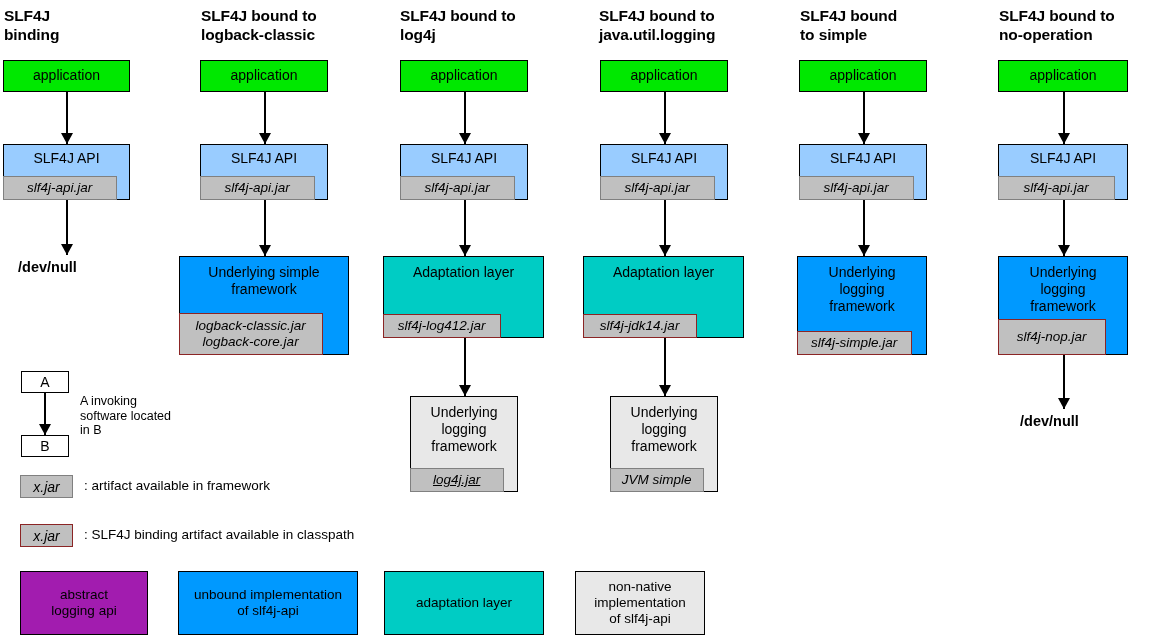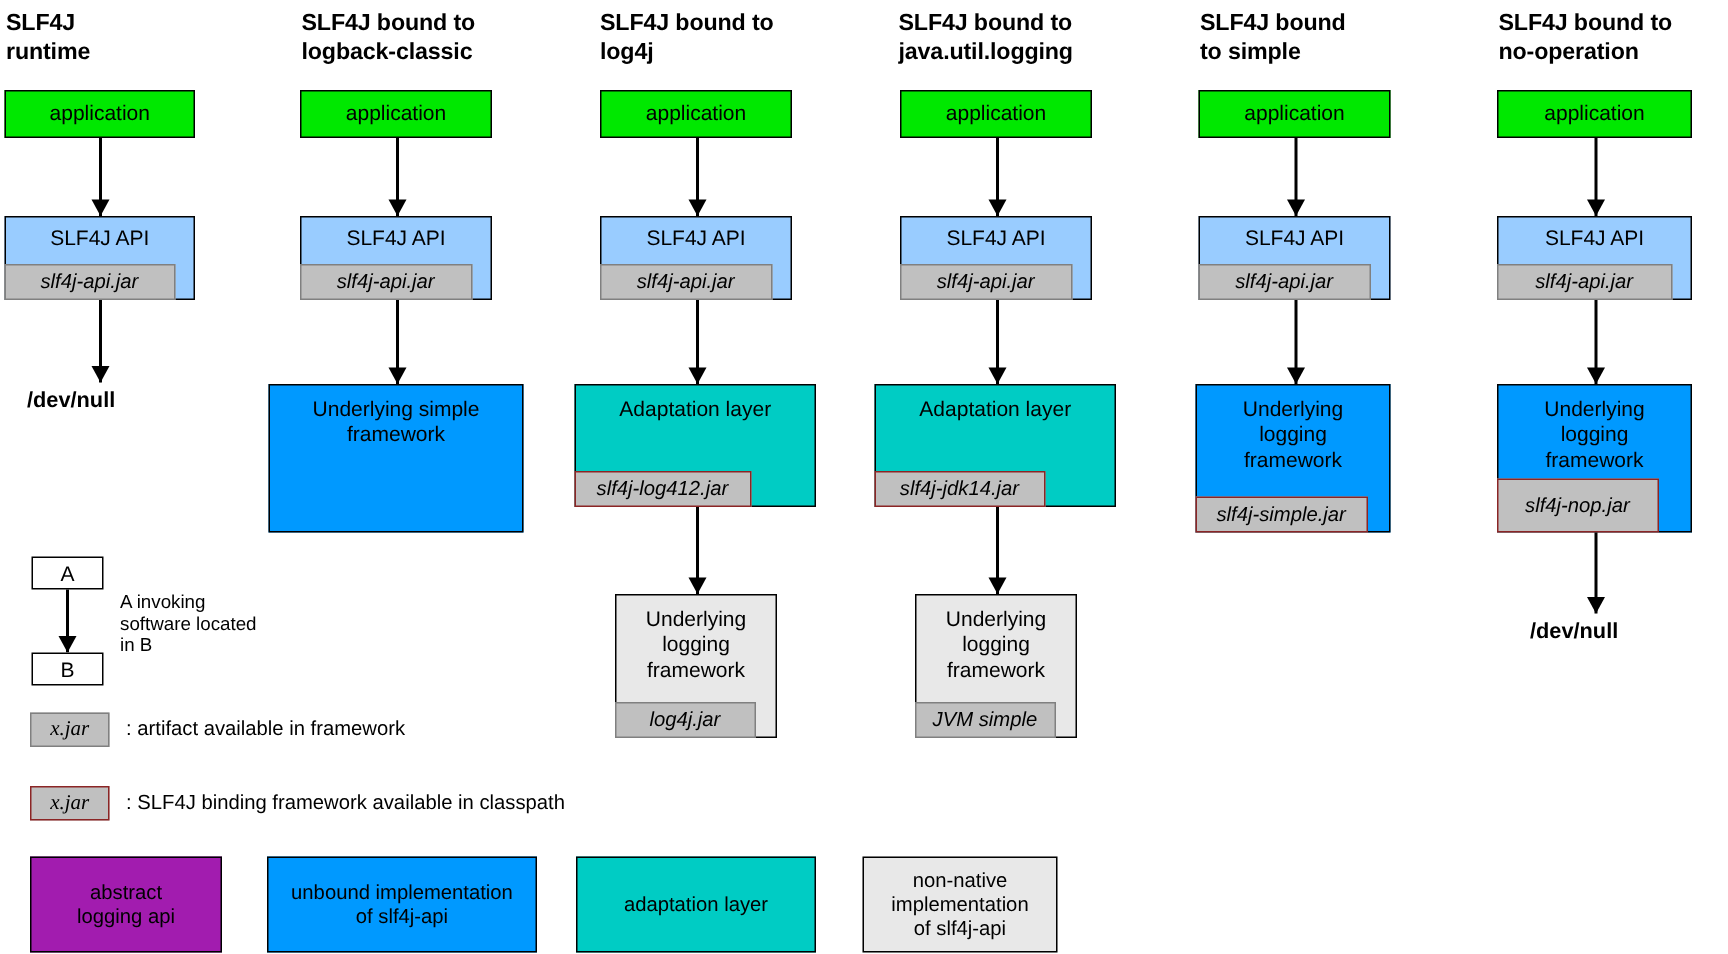--- a/index.html
+++ b/index.html
@@ -99,21 +99,21 @@
     font-size:12.5px;
     line-height:14.5px;
     white-space:pre-line;
   }
   .legend-jar{
     position:absolute;
     background:#C0C0C0;
     border:1.8px solid #808080;
     box-sizing:border-box;
     display:flex;align-items:center;justify-content:center;
-    font-style:italic;font-size:14px;font-family:Liberation Serif, serif;
+    font-style:italic;font-size:14px;
   }
   .legend-jar.binding{border-color:#8B2525;}
   .legend-caption{
     position:absolute;
     font-size:13.5px;
     line-height:16px;
     white-space:nowrap;
   }
 
   
@@ -125,21 +125,21 @@
     text-align:center;
     font-size:13.5px;
     line-height:16px;
     white-space:pre-line;
   }
 </style>
 </head>
 <body>
 
 <div class="col-title" style="left:4px;top:6px;">SLF4J
-runtime</div>
+binding</div>
 <div class="col-title" style="left:201px;top:6px;">SLF4J bound to
 logback-classic</div>
 <div class="col-title" style="left:400px;top:6px;">SLF4J bound to
 log4j</div>
 <div class="col-title" style="left:599px;top:6px;">SLF4J bound to
 java.util.logging</div>
 <div class="col-title" style="left:800px;top:6px;">SLF4J bound
 to simple</div>
 <div class="col-title" style="left:999px;top:6px;">SLF4J bound to
 no-operation</div>
@@ -172,20 +172,22 @@
   <div class="cap" style="margin-top:5px;">SLF4J API</div>
   <div class="jar" style="width:115px;height:24px;">slf4j-api.jar</div>
 </div>
 <div class="arrow" style="left:264px;top:200px;">
   <div class="shaft" style="height:56px;"></div>
   <div class="head" style="top:45px;"></div>
 </div>
 <div class="node brightblue" style="left:179px;top:256px;width:170px;height:99px;">
   <div class="cap" style="margin-top:7px;">Underlying simple
 framework</div>
+  <div class="jar binding" style="width:144px;height:42px;">logback-classic.jar
+logback-core.jar</div>
 </div>
 
 <div class="node green" style="left:400px;top:60px;width:128px;height:32px;">
   <div class="cap" style="margin-top:6px;">application</div>
 </div>
 <div class="arrow" style="left:464px;top:92px;">
   <div class="shaft" style="height:52px;"></div>
   <div class="head" style="top:41px;"></div>
 </div>
 <div class="node lightblue" style="left:400px;top:144px;width:128px;height:56px;">
@@ -201,21 +203,21 @@
   <div class="jar binding" style="width:118px;height:24px;">slf4j-log412.jar</div>
 </div>
 <div class="arrow" style="left:464px;top:338px;">
   <div class="shaft" style="height:58px;"></div>
   <div class="head" style="top:47px;"></div>
 </div>
 <div class="node offwhite" style="left:410px;top:396px;width:108px;height:96px;">
   <div class="cap" style="margin-top:7px;">Underlying
 logging
 framework</div>
-  <div class="jar" style="width:94px;height:24px;">log4j.jar</div>
+  <div class="jar" style="width:94px;height:24px;text-decoration:underline;">log4j.jar</div>
 </div>
 
 <div class="node green" style="left:600px;top:60px;width:128px;height:32px;">
   <div class="cap" style="margin-top:6px;">application</div>
 </div>
 <div class="arrow" style="left:664px;top:92px;">
   <div class="shaft" style="height:52px;"></div>
   <div class="head" style="top:41px;"></div>
 </div>
 <div class="node lightblue" style="left:600px;top:144px;width:128px;height:56px;">
@@ -301,21 +303,21 @@
   <span>B</span>
 </div>
 <div class="legend-text" style="left:80px;top:394px;">A invoking
 software located
 in B</div>
 
 <div class="legend-jar" style="left:20px;top:475px;width:53px;height:23px;">x.jar</div>
 <div class="legend-caption" style="left:84px;top:478px;">: artifact available in framework</div>
 
 <div class="legend-jar binding" style="left:20px;top:524px;width:53px;height:23px;">x.jar</div>
-<div class="legend-caption" style="left:84px;top:527px;">: SLF4J binding framework available in classpath</div>
+<div class="legend-caption" style="left:84px;top:527px;">: SLF4J binding artifact available in classpath</div>
 
 <div class="key" style="left:20px;top:571px;width:128px;height:64px;background:#a21caf;">
   <span>abstract
 logging api</span>
 </div>
 <div class="key" style="left:178px;top:571px;width:180px;height:64px;background:#0099FF;">
   <span>unbound implementation
 of slf4j-api</span>
 </div>
 <div class="key" style="left:384px;top:571px;width:160px;height:64px;background:#00CCC4;">

